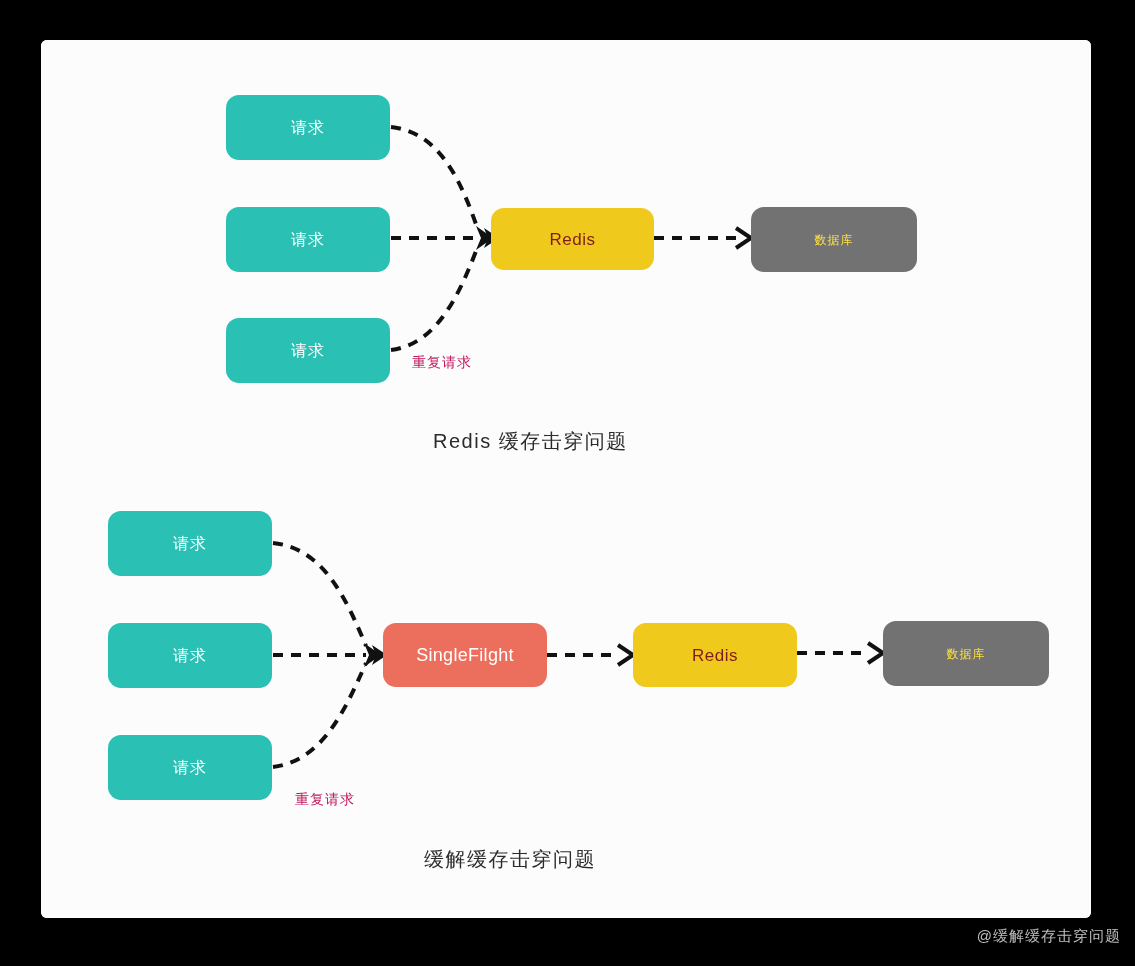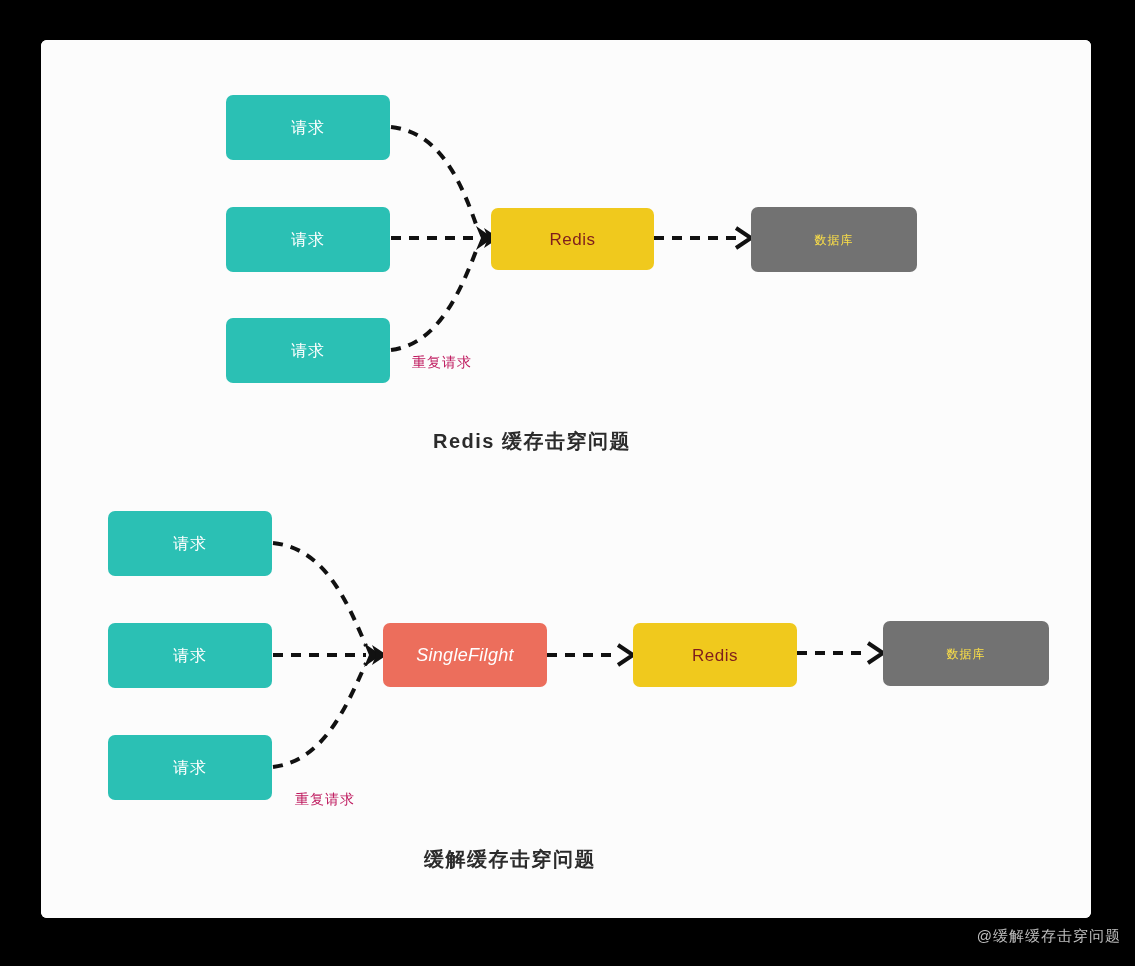--- a/index.html
+++ b/index.html
@@ -52,21 +52,21 @@
     stroke-width: 4;
     stroke-dasharray: 10 8;
     stroke-linecap: butt;
   }
   .head-fill { fill: #111111; }
   .head-line { fill: none; stroke: #111111; stroke-width: 4; stroke-linecap: butt; stroke-linejoin: miter; }
 
   
   .node {
     position: absolute;
-    border-radius: 7px;
+    border-radius: 13px;
     display: flex;
     align-items: center;
     justify-content: center;
     box-sizing: border-box;
     line-height: 1;
     user-select: none;
   }
   .node.req {
     background: #2bc0b4;
     color: #ffffff;
@@ -83,38 +83,37 @@
     background: #727272;
     color: #fde047;
     font-size: 12px;
     letter-spacing: 1px;
   }
   .node.sf {
     background: #ec6e5c;
     color: #ffffff;
     font-size: 18px;
     letter-spacing: 0.3px;
-    font-style: italic;
   }
 
   
   .edge-label {
     position: absolute;
     font-size: 14px;
     color: #be185d;
     letter-spacing: 1px;
     white-space: nowrap;
     user-select: none;
   }
 
   
   .caption {
     position: absolute;
     font-size: 20px;
-    font-weight: bold;
+    font-weight: normal;
     color: #2b2b2b;
     letter-spacing: 1.5px;
     white-space: nowrap;
     user-select: none;
   }
 
   
   #watermark {
     position: absolute;
     right: 14px;

